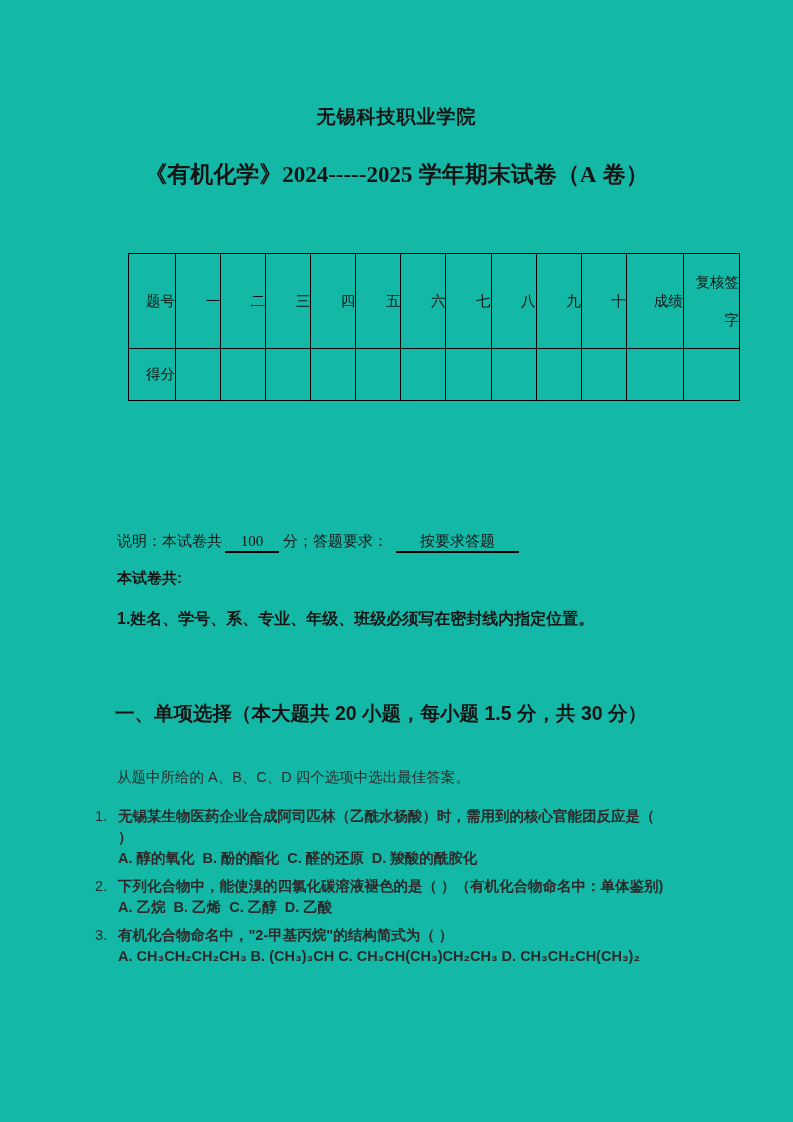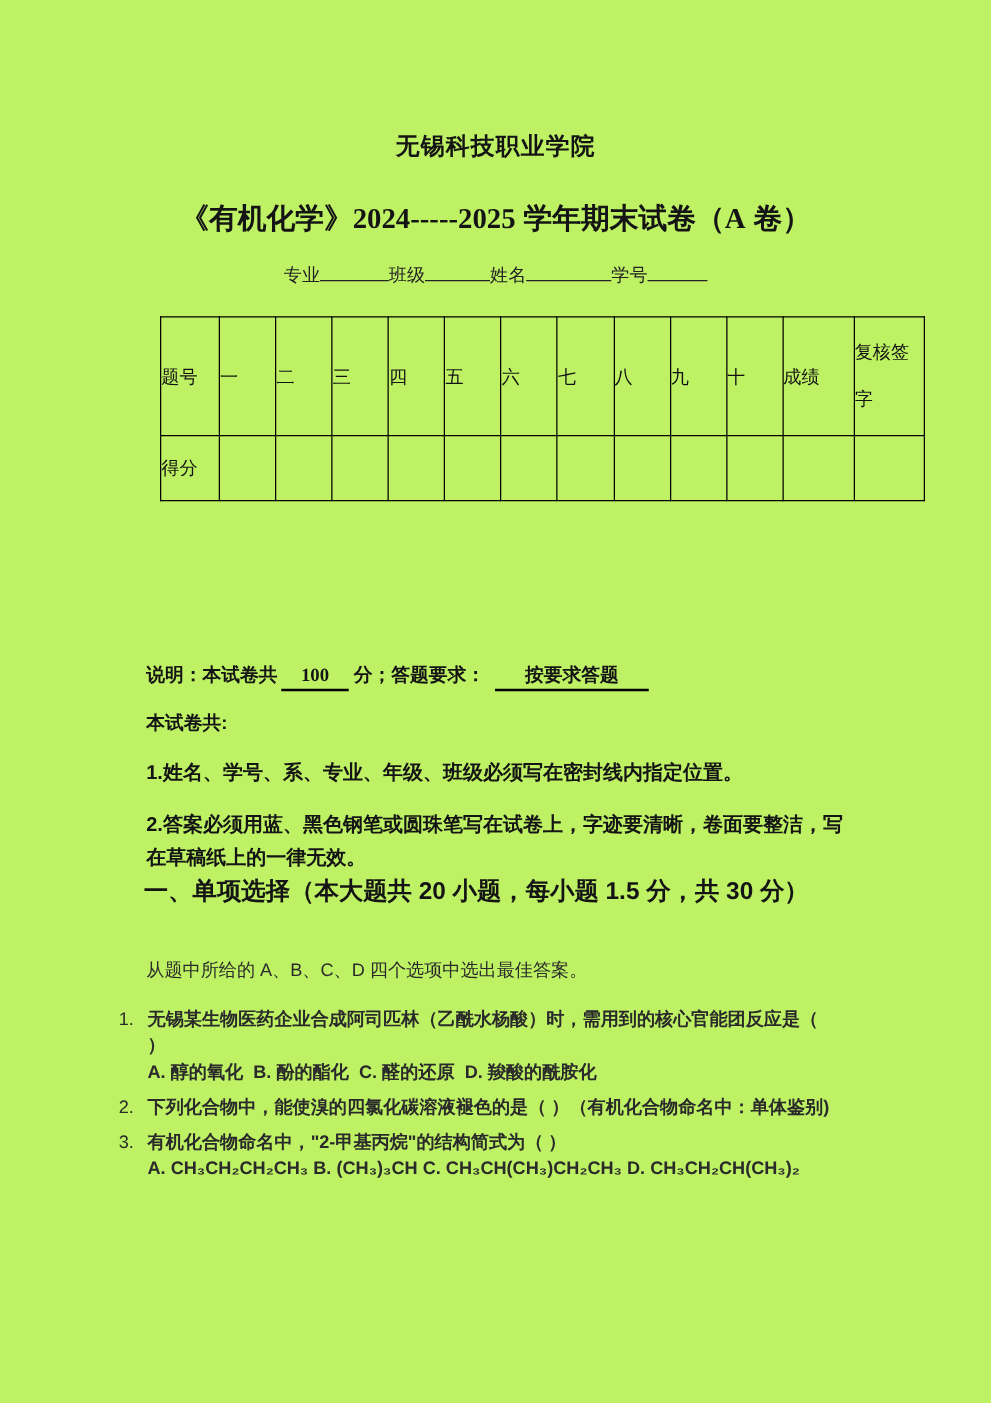--- a/index.html
+++ b/index.html
@@ -1,21 +1,21 @@
 <!DOCTYPE html>
 <html><head>
 <meta charset="utf-8">
 <style>
   * { box-sizing: border-box; margin: 0; padding: 0; }
   html, body { background: #ffffff; }
   .page {
     position: relative;
     width: 793px;
     height: 1122px;
-    background: #bef264;
+    background: #14b8a6;
     font-family: "Liberation Sans", "DejaVu Sans", sans-serif;
     color: #1a1a1a;
     overflow: hidden;
   }
   .serif { font-family: "Liberation Serif", "DejaVu Serif", serif; }
 
   .school-title {
     position: absolute; top: 104px; left: 0; right: 0;
     text-align: center;
     font-size: 19px; font-weight: 700; letter-spacing: 1px;
@@ -41,40 +41,40 @@
   .w55 { width: 55px; } .w52 { width: 52px; } .w68 { width: 68px; } .w48 { width: 48px; }
 
   table.score-table {
     position: absolute; left: 128px; top: 253px;
     width: 612px;
     border-collapse: collapse; table-layout: fixed;
     font-size: 14.5px; color: #111;
   }
   table.score-table td {
     border: 1.5px solid #000;
-    text-align: left; vertical-align: middle;
+    text-align: right; vertical-align: middle;
     padding: 0;
     overflow: hidden;
   }
   .r-head { height: 95px; }
   .r-score { height: 52px; margin-left: 39px; }
   .r-sign { height: 94px; }
   td.justify {
     text-align: justify;
     padding: 0 7px;
     line-height: 38px;
   }
   .c-label { width: 47px; }
   .c-num { width: 45px; }
   .c-score { width: 57px; }
   .c-sign { width: 56px; }
 
   .instr {
     position: absolute; left: 117px; top: 530px;
-    font-size: 15px; font-weight: 700; line-height: 22px;
+    font-size: 15px; font-weight: 400; line-height: 22px;
     color: #141414; white-space: nowrap;
   }
   .u {
     display: inline-block;
     text-align: center;
     border-bottom: 2px solid #000;
     line-height: 20px;
   }
   .u1 { min-width: 54px; margin-left: 3px; margin-right: 4px; }
   .u2 { min-width: 123px; margin-left: 8px; }
@@ -119,21 +119,20 @@
 </style>
 </head>
 <body>
 
 <div class="page">
 
   <div class="school-title">无锡科技职业学院</div>
 
   <div class="exam-title"><span>《有机化学》</span><span class="serif">2024-----2025</span><span> 学年期末试卷（</span><span class="serif">A</span><span> 卷）</span></div>
 
-  <div class="fill-line"><span>专业</span><span class="fl-u w55"></span><span>班级</span><span class="fl-u w52"></span><span>姓名</span><span class="fl-u w68"></span><span>学号</span><span class="fl-u w48"></span></div>
 
   <table class="score-table">
     <colgroup>
       <col class="c-label">
         <col class="c-num">
         <col class="c-num">
         <col class="c-num">
         <col class="c-num">
         <col class="c-num">
         <col class="c-num">
@@ -175,37 +174,37 @@
         <td></td>
         <td></td>
       </tr>
     </tbody>
   </table>
 
   <div class="instr"><span>说明：本试卷共</span><span class="u u1 serif">100</span><span>分；答题要求：</span><span class="u u2">按要求答题</span></div>
 
   <div class="notice-title">本试卷共:</div>
   <div class="notice-item n1">1.姓名、学号、系、专业、年级、班级必须写在密封线内指定位置。</div>
-  <div class="notice-item n2">2.答案必须用蓝、黑色钢笔或圆珠笔写在试卷上，字迹要清晰，卷面要整洁，写在草稿纸上的一律无效。</div>
 
   <div class="sec-heading">一、单项选择（本大题共 20 小题，每小题 1.5 分，共 30 分）</div>
   <div class="sec-intro">从题中所给的 A、B、C、D 四个选项中选出最佳答案。</div>
 
   <div class="questions">
     <div class="question">
       <div class="q-num">1.</div>
       <div class="q-body">
         <div class="q-text">无锡某生物医药企业合成阿司匹林（乙酰水杨酸）时，需用到的核心官能团反应是（ ）</div>
         <div class="q-options">A. 醇的氧化  B. 酚的酯化  C. 醛的还原  D. 羧酸的酰胺化</div>
       </div>
     </div>
     <div class="question">
       <div class="q-num">2.</div>
       <div class="q-body">
         <div class="q-text">下列化合物中，能使溴的四氯化碳溶液褪色的是（ ）（有机化合物命名中：单体鉴别)</div>
+        <div class="q-options">A. 乙烷  B. 乙烯  C. 乙醇  D. 乙酸</div>
       </div>
     </div>
     <div class="question">
       <div class="q-num">3.</div>
       <div class="q-body">
         <div class="q-text">有机化合物命名中，"2-甲基丙烷"的结构简式为（ ）</div>
         <div class="q-options">A. CH₃CH₂CH₂CH₃ B. (CH₃)₃CH C. CH₃CH(CH₃)CH₂CH₃ D. CH₃CH₂CH(CH₃)₂</div>
       </div>
     </div>
   </div>

